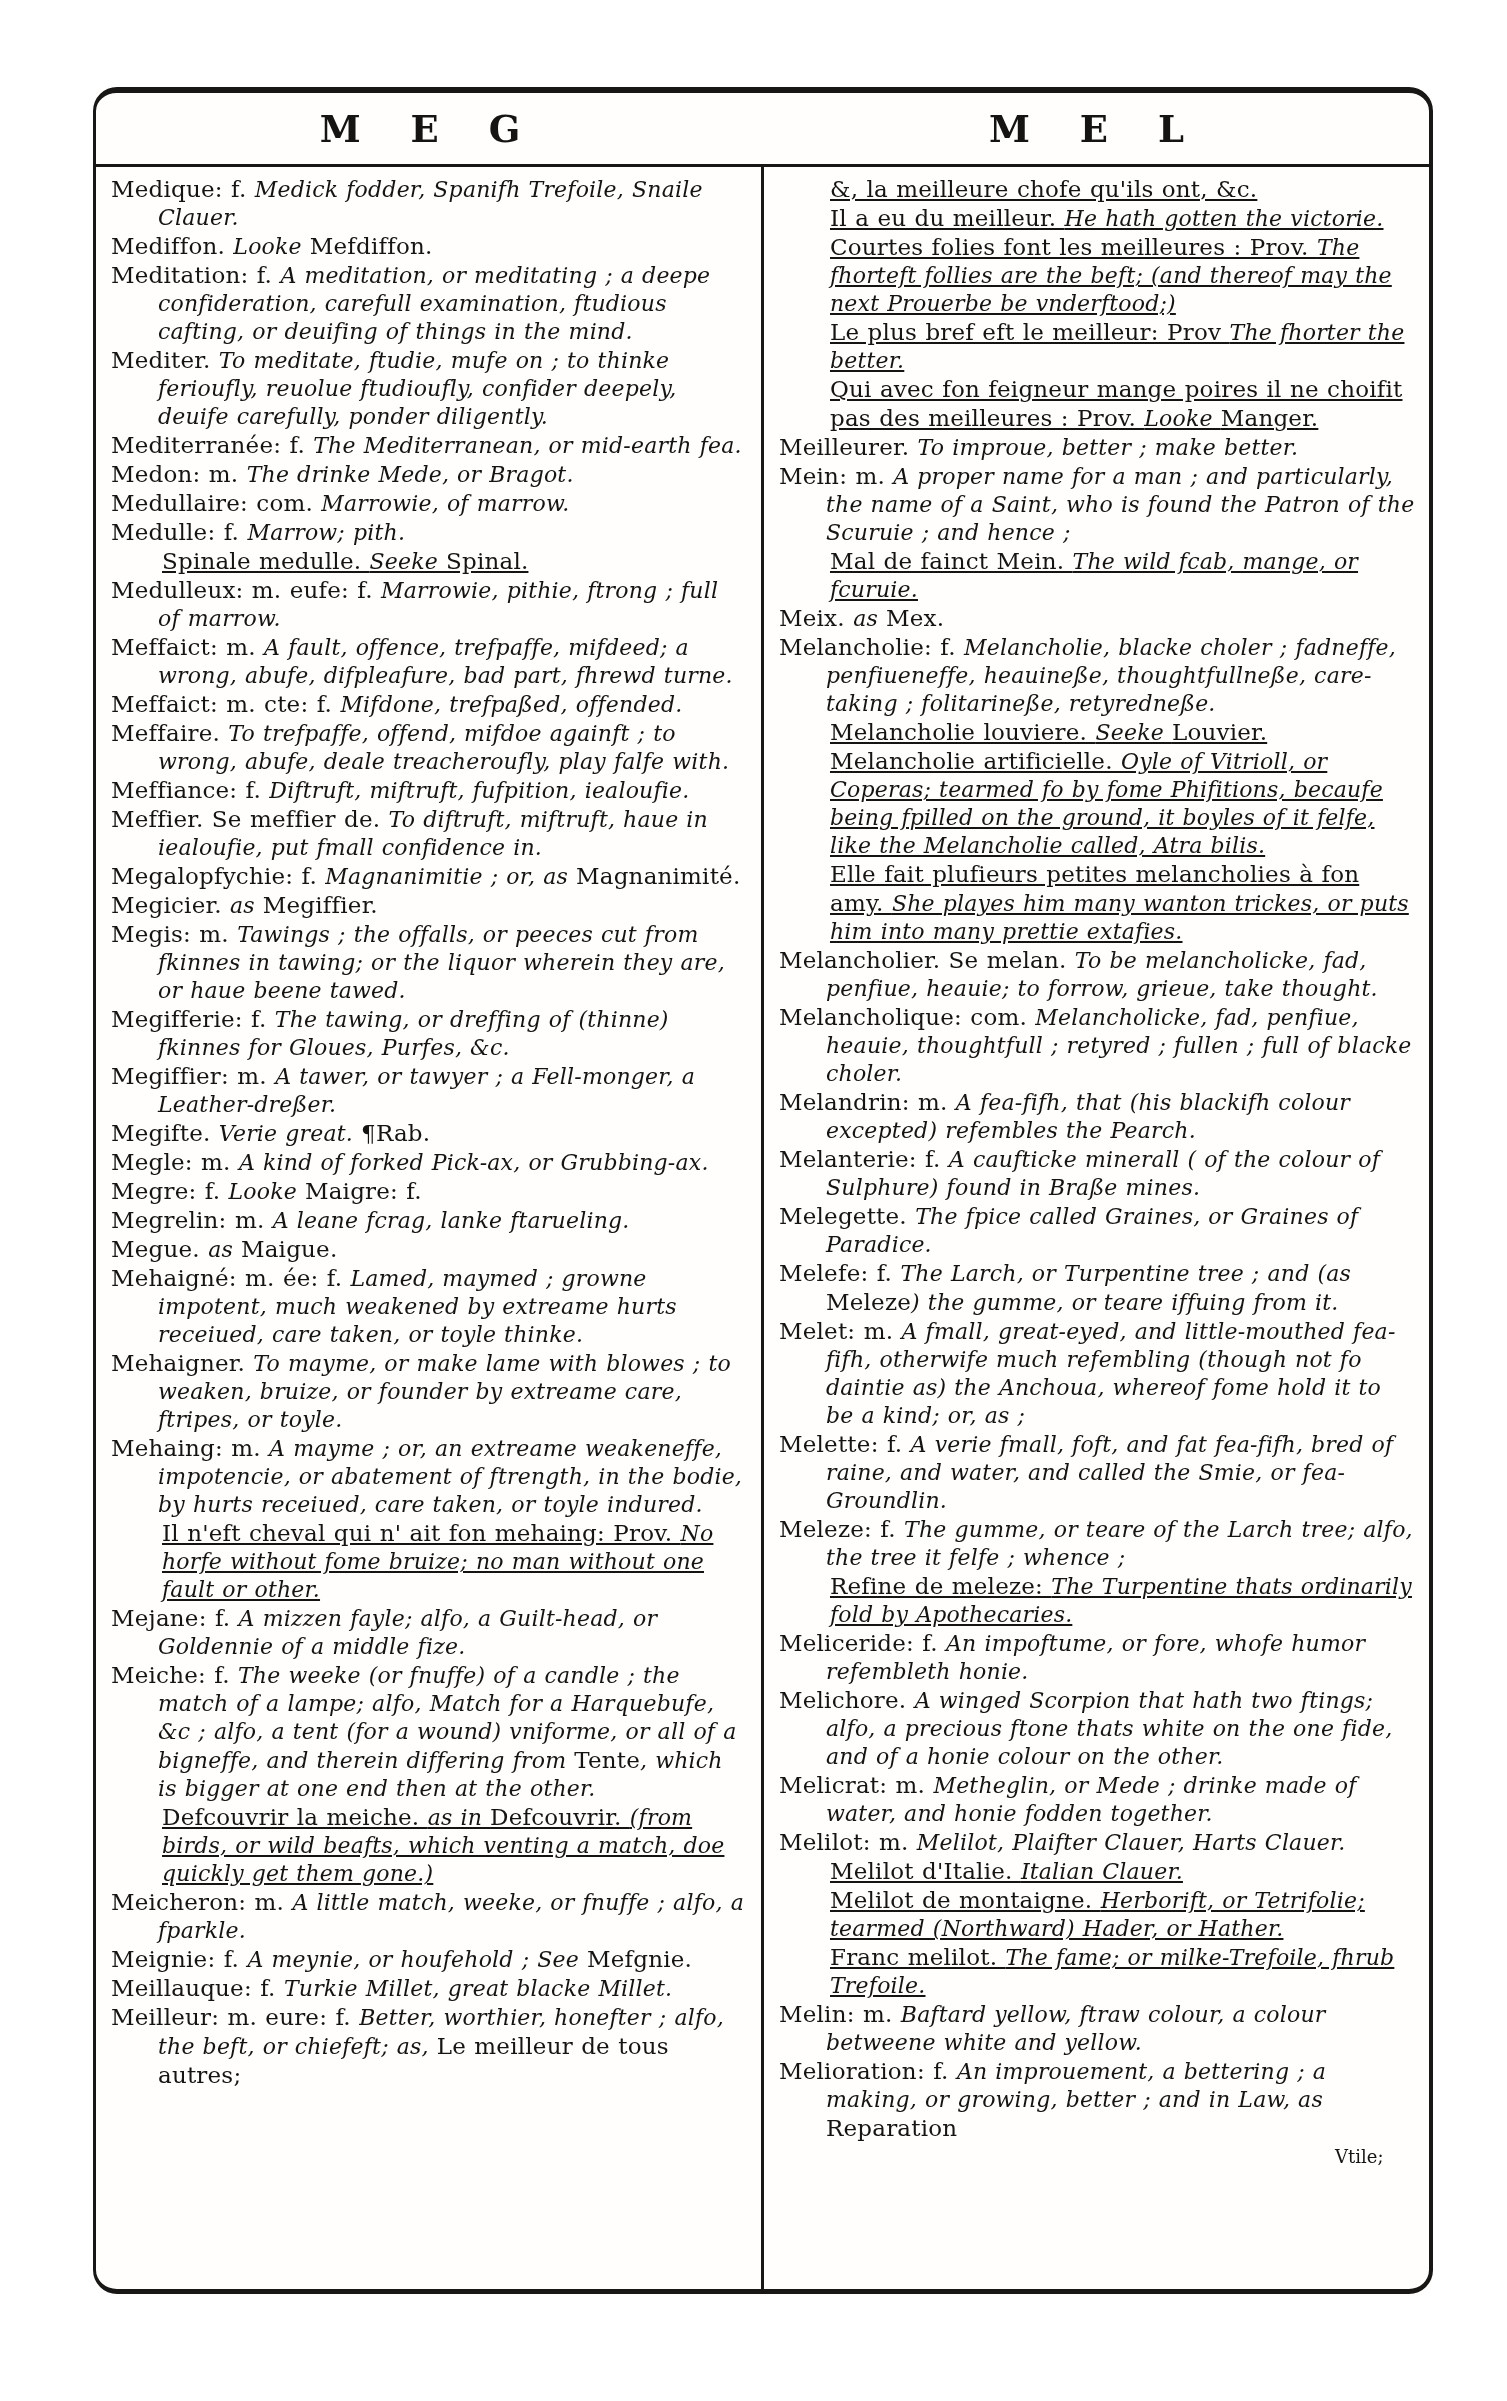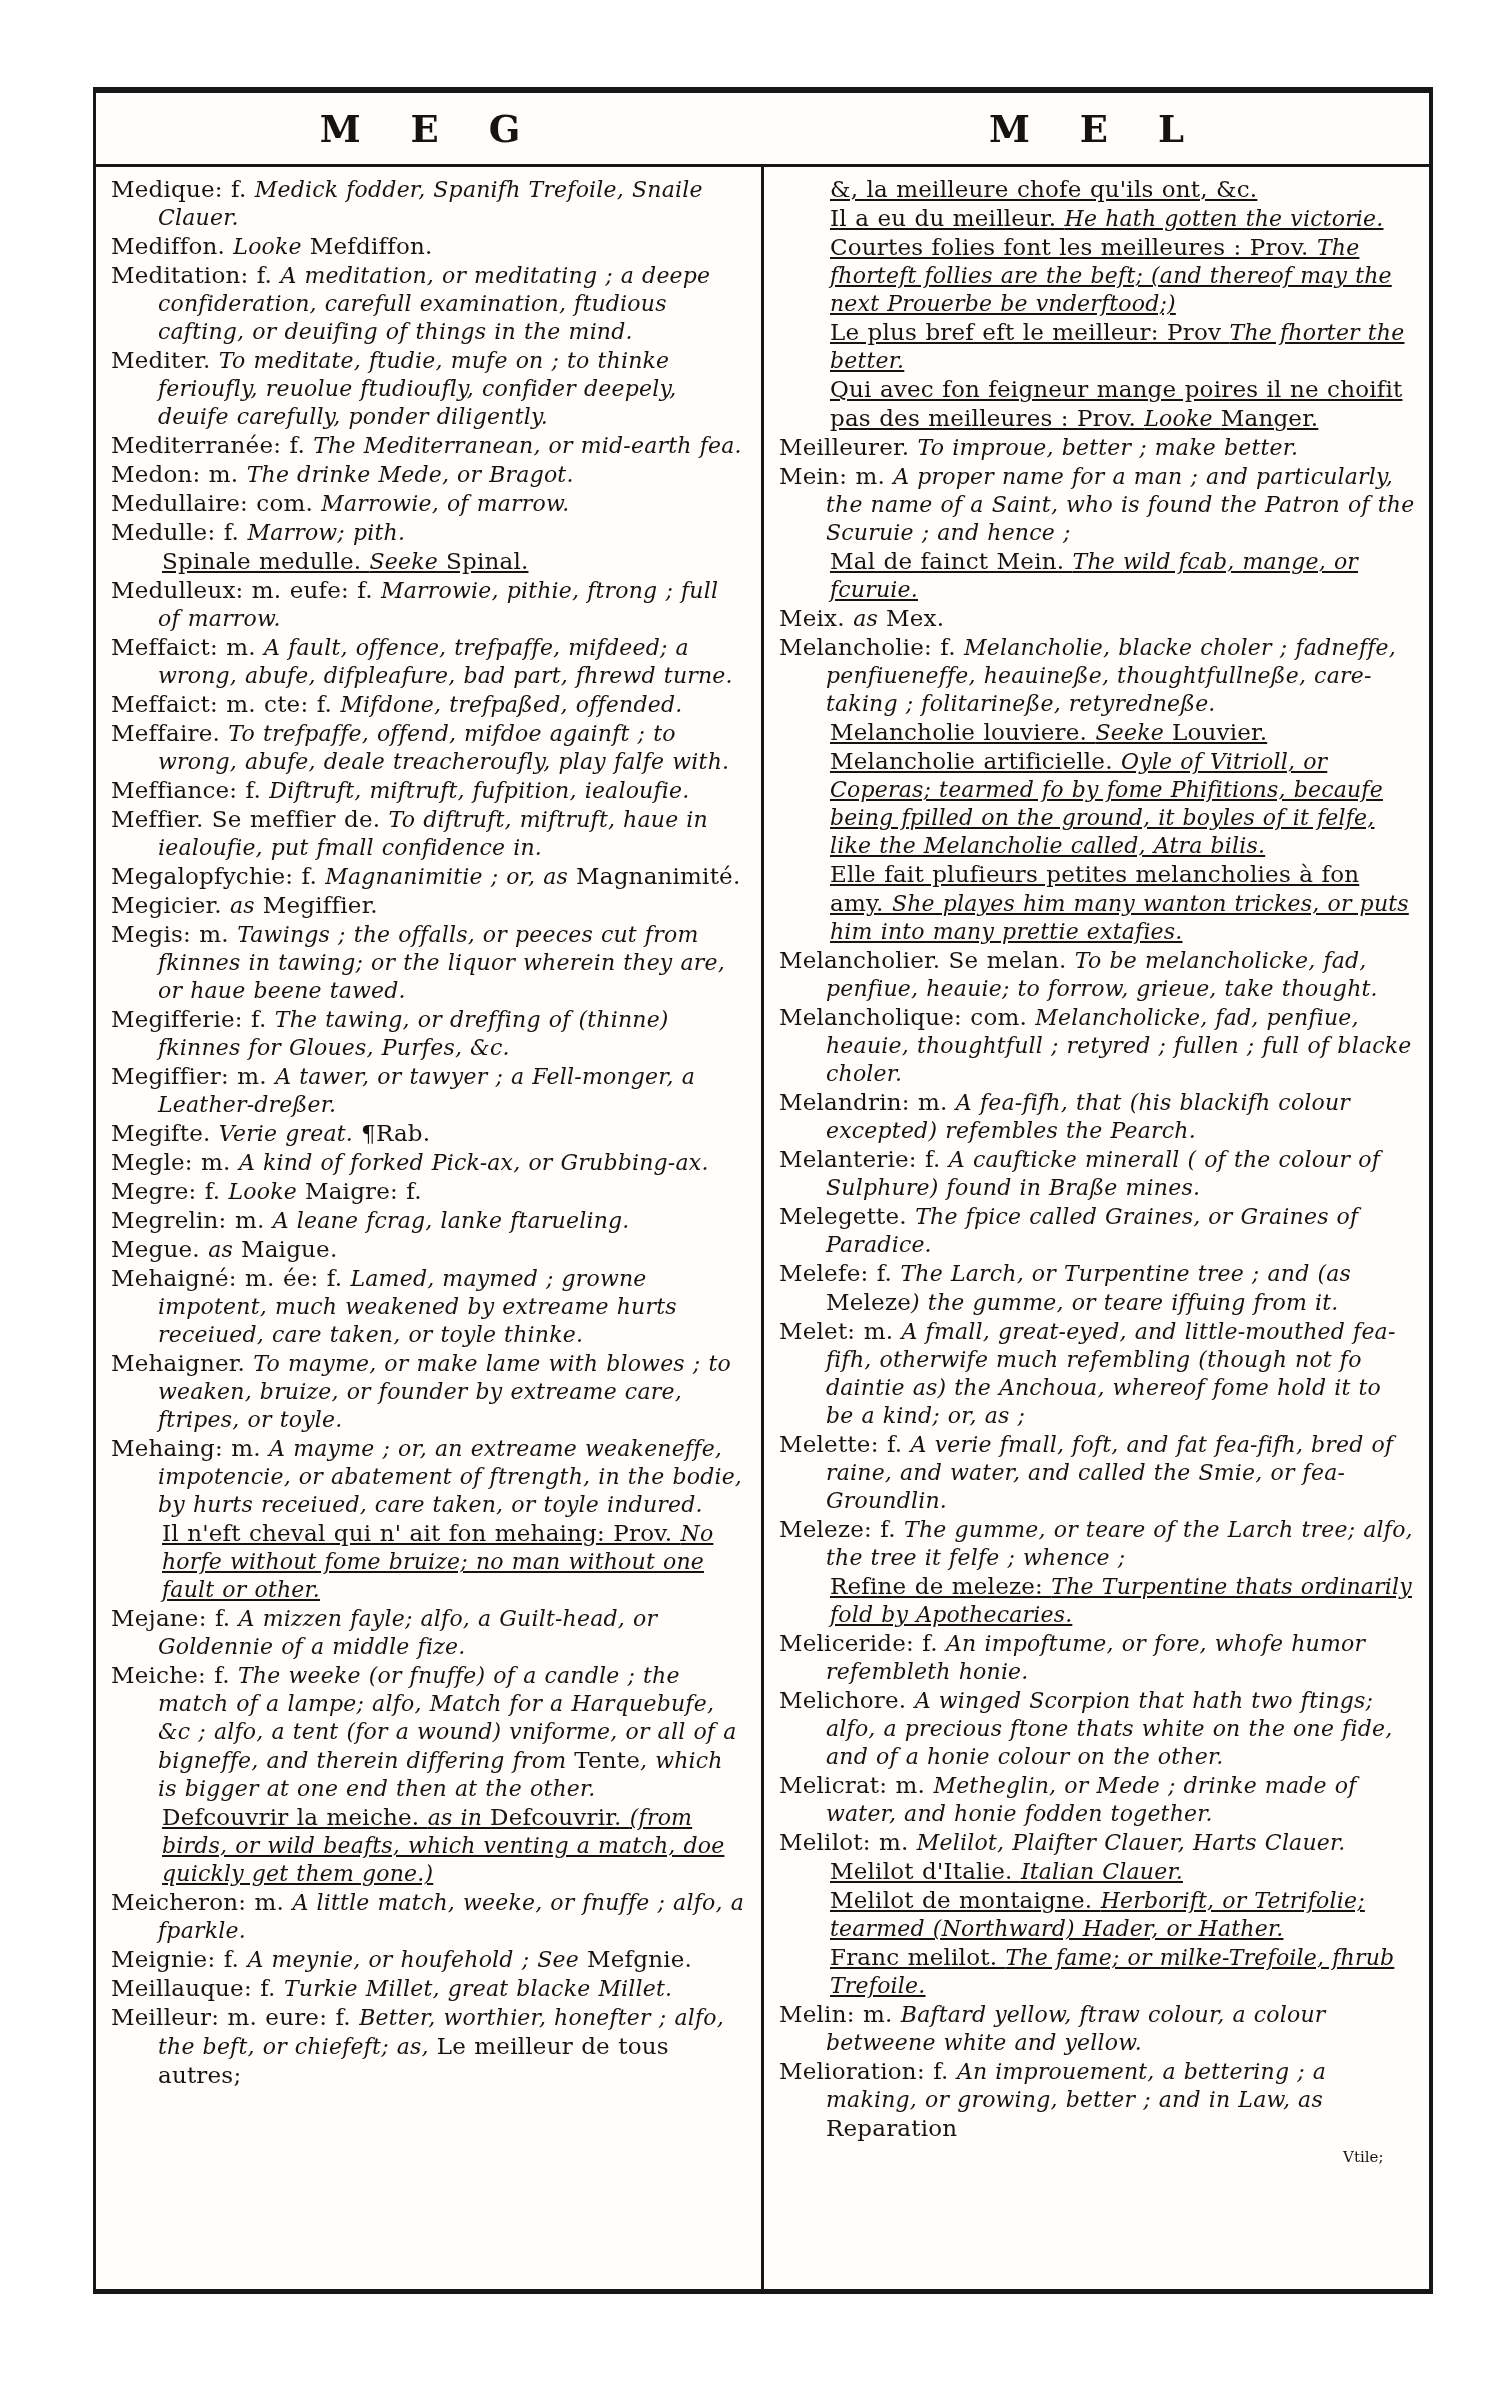--- a/index.html
+++ b/index.html
@@ -1,34 +1,34 @@
 <!DOCTYPE html>
 <html style="font-size:13.5px"><head>
 <meta charset="utf-8">
 <style>
   html,body{margin:0;padding:0;background:#ffffff;}
   body{width:1508px;height:2401px;position:relative;font-family:"DejaVu Serif",serif;color:#161412;
        -webkit-font-smoothing:antialiased;}
   .page-frame{position:absolute;left:93px;top:87px;width:1340px;height:2207px;
       border-top:6.7px solid #191715;border-bottom:5px solid #191715;
       border-left:3.4px solid #191715;border-right:4.2px solid #191715;
-      background:#fffefd;box-sizing:border-box;}
+      background:#fffefd;box-sizing:border-box;border-radius:24px;}
   .running-head{display:flex;height:71px;border-bottom:3.4px solid #191715;align-items:center;}
   .head-half{flex:1;text-align:center;font-size:37px;font-weight:bold;letter-spacing:18.5px;
       font-family:"DejaVu Serif",serif;}
   .cols{display:flex;height:calc(100% - 74px);}
   .col{flex:1;box-sizing:border-box;padding:8.4px 13.5px 0 15px;overflow:hidden;}
   .col-left{border-right:2.5px solid #191715;}
   .col-right{border-left:1.7px solid #191715;}
   .entry{margin:0;font-size:22px;line-height:28px;padding-left:47px;text-indent:-47px;
       letter-spacing:0.2px;word-spacing:0.8px;}
   .entry.sub{text-indent:0;padding-left:51px;text-decoration:underline;}
   .entry .r{font-style:normal;font-size:23px;}
   .entry .i{font-style:italic;font-size:22px;}
-  .catchword{margin:0;text-align:right;font-size:15px;line-height:28px;padding-right:32px;}
+  .catchword{margin:0;text-align:right;font-size:18px;line-height:28px;padding-right:32px;}
 </style>
 </head>
 <body>
 
 <div class="page-frame">
   <div class="running-head">
     <div class="head-half">M E G</div>
     <div class="head-half">M E L</div>
   </div>
   <div class="cols">

